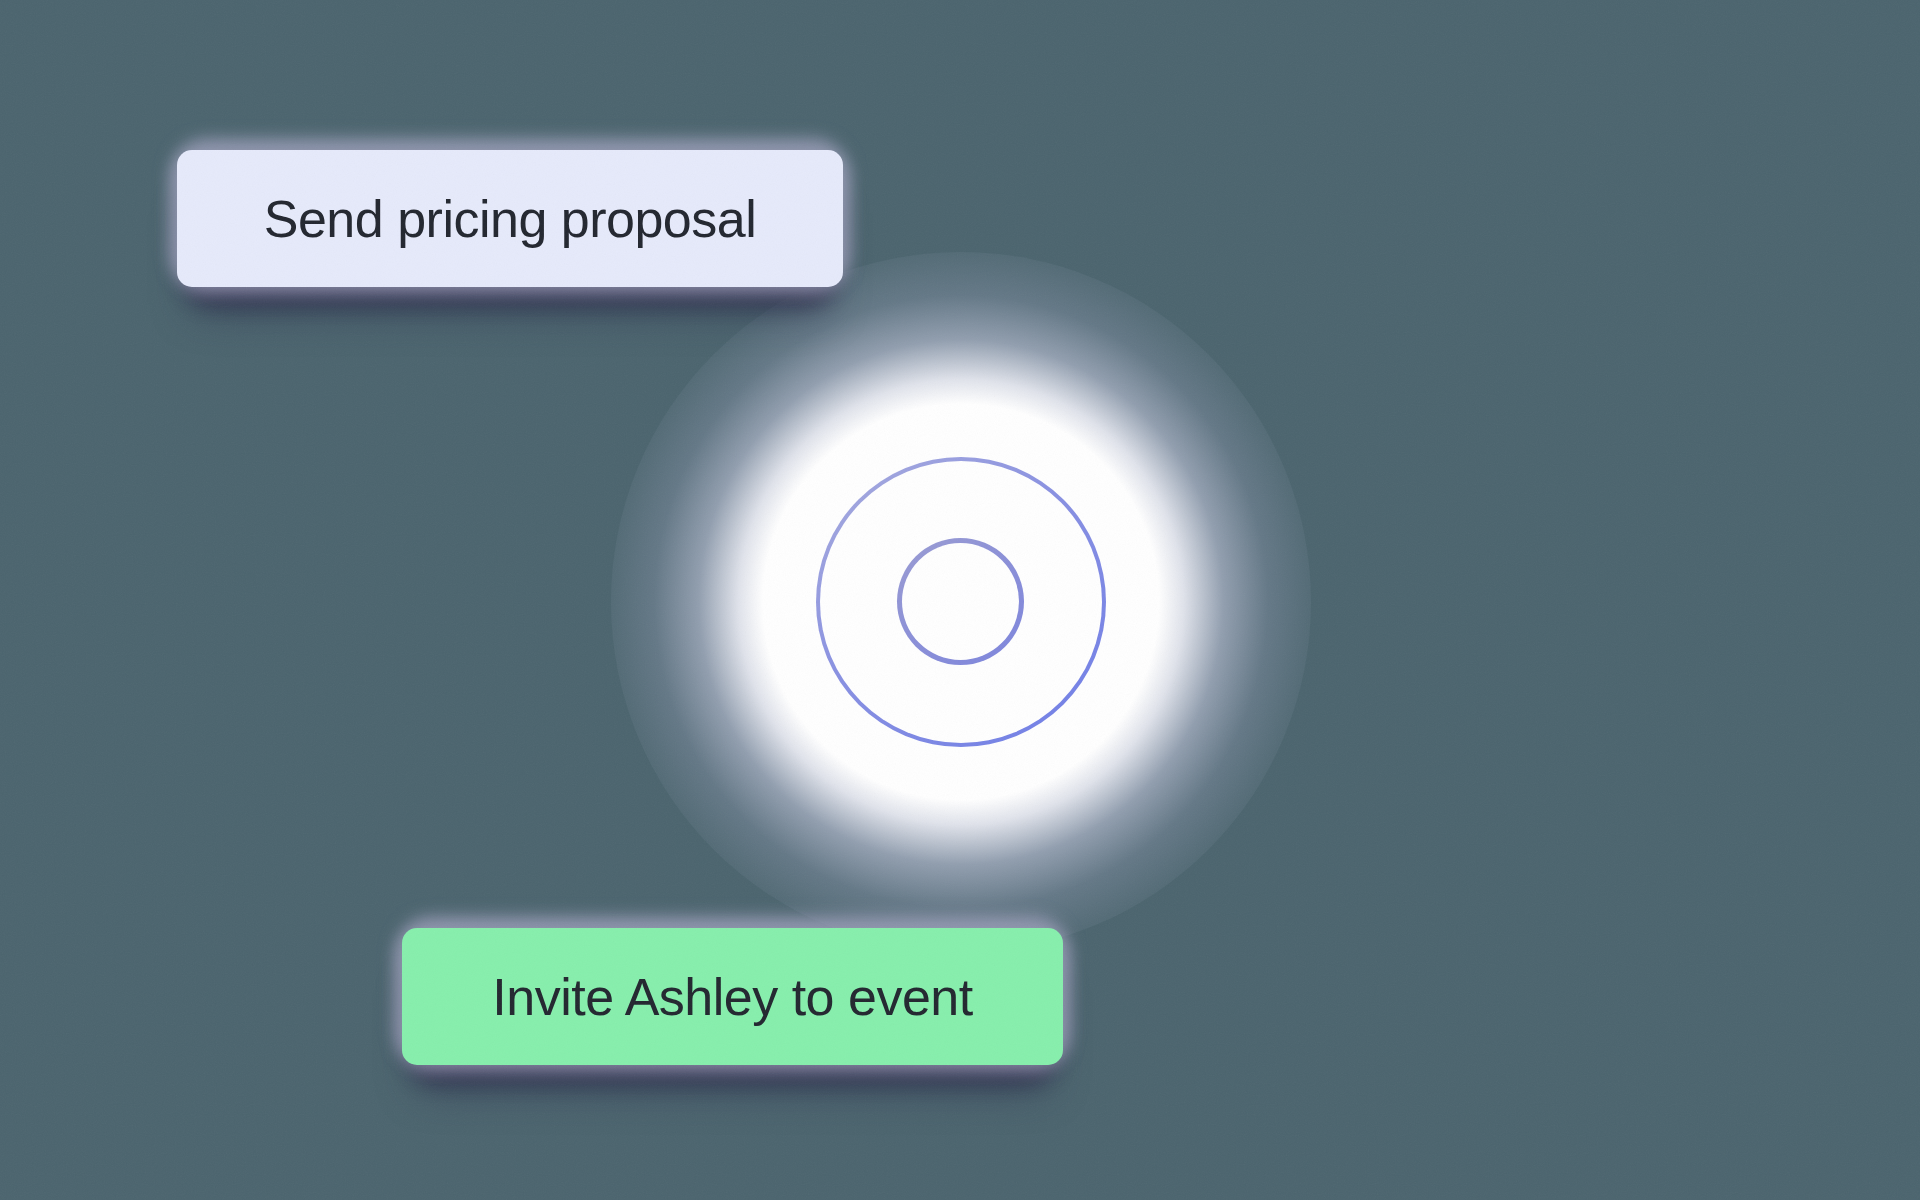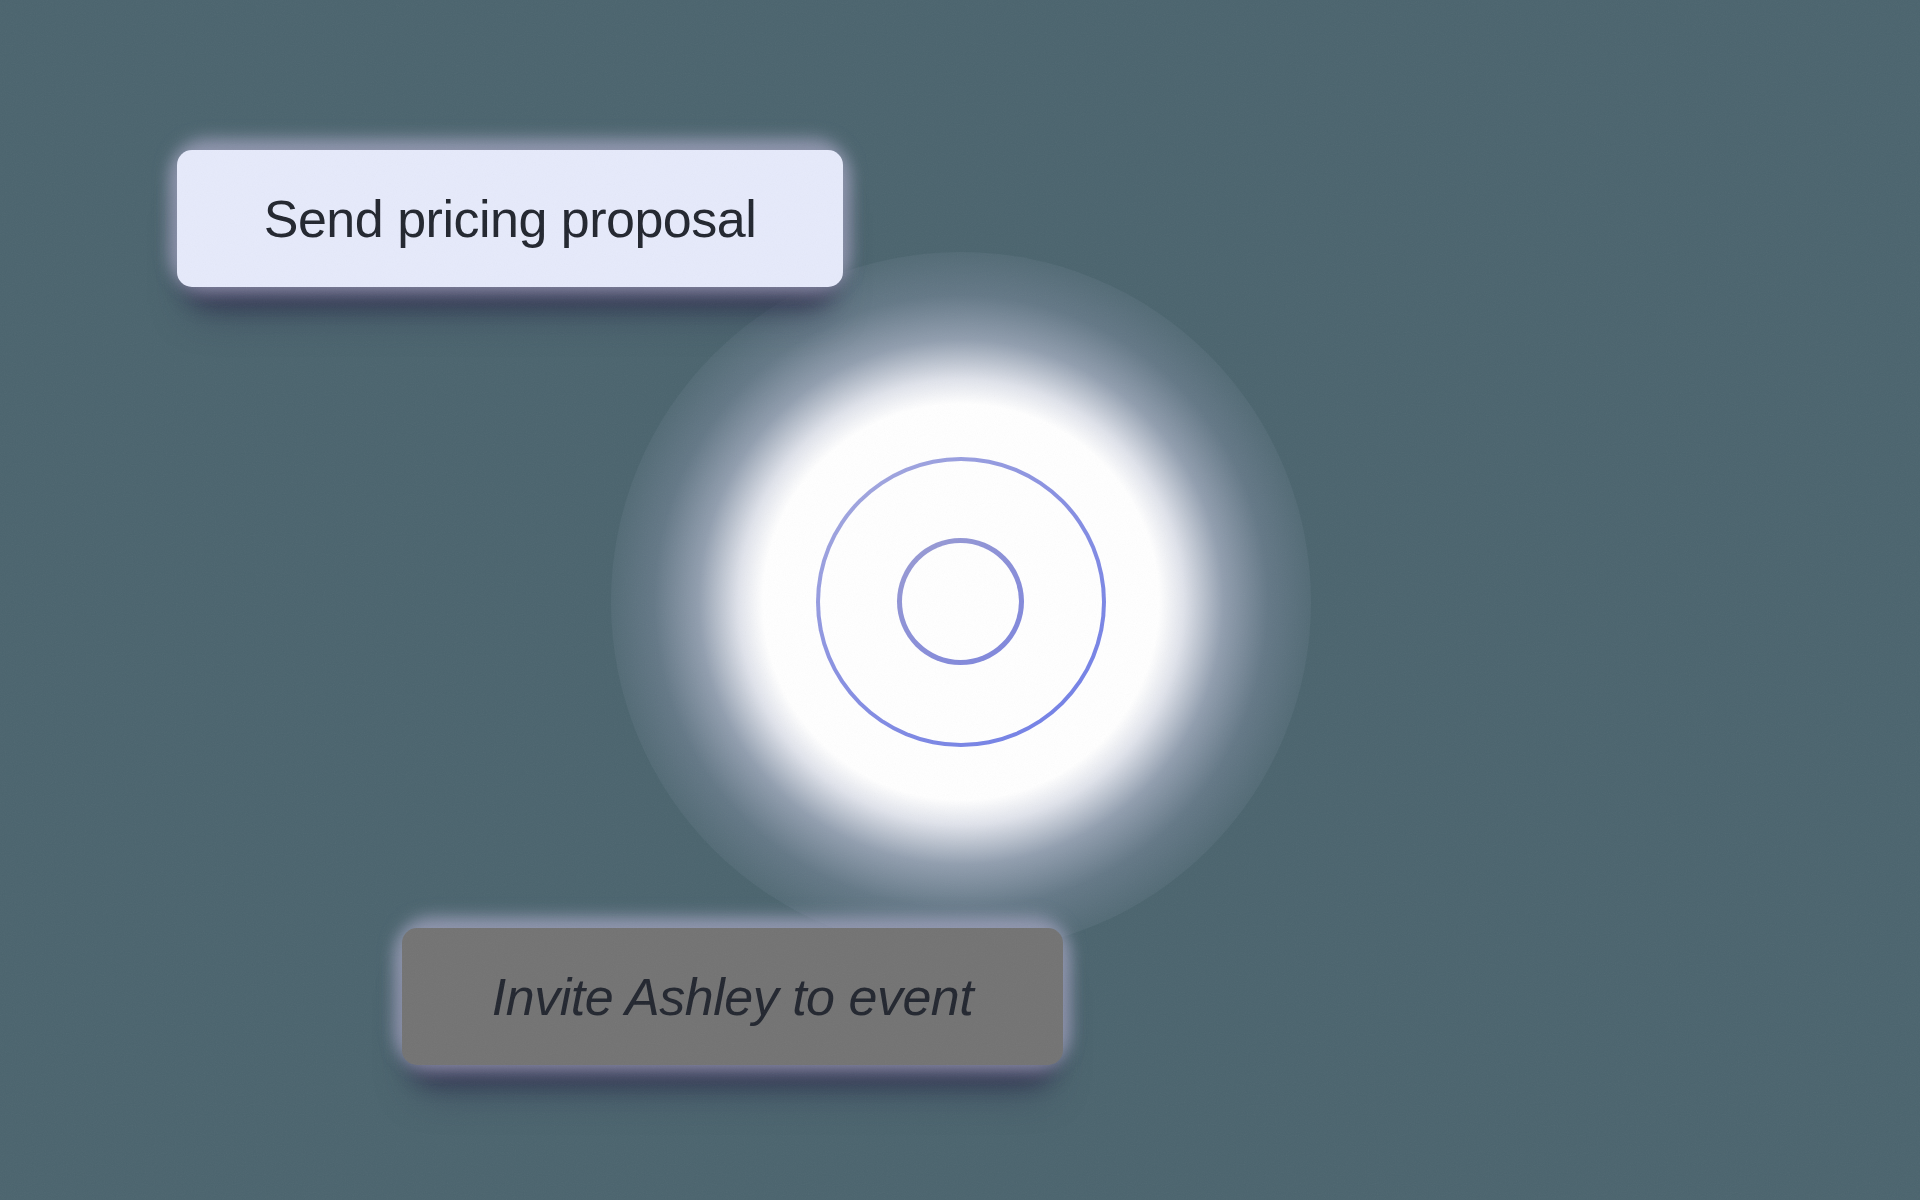--- a/index.html
+++ b/index.html
@@ -107,21 +107,21 @@
   <div class="glow"></div>
 
   <div class="chip chip-send">
     <div class="chip-fill" style="background-color: rgb(230, 234, 251);">
       <span class="chip-label">Send pricing proposal</span>
     </div>
   </div>
 
 
   <div class="chip chip-invite">
-    <div class="chip-fill" style="background-color: #737373; font-style: italic;">
+    <div class="chip-fill" style="background-color: #86efac;">
       <span class="chip-label">Invite Ashley to event</span>
     </div>
   </div>
 
   <div class="ring-outer">
     <div class="ring-outer-fill"></div>
   </div>
   <div class="ring-inner">
     <div class="ring-inner-fill"></div>
   </div>

